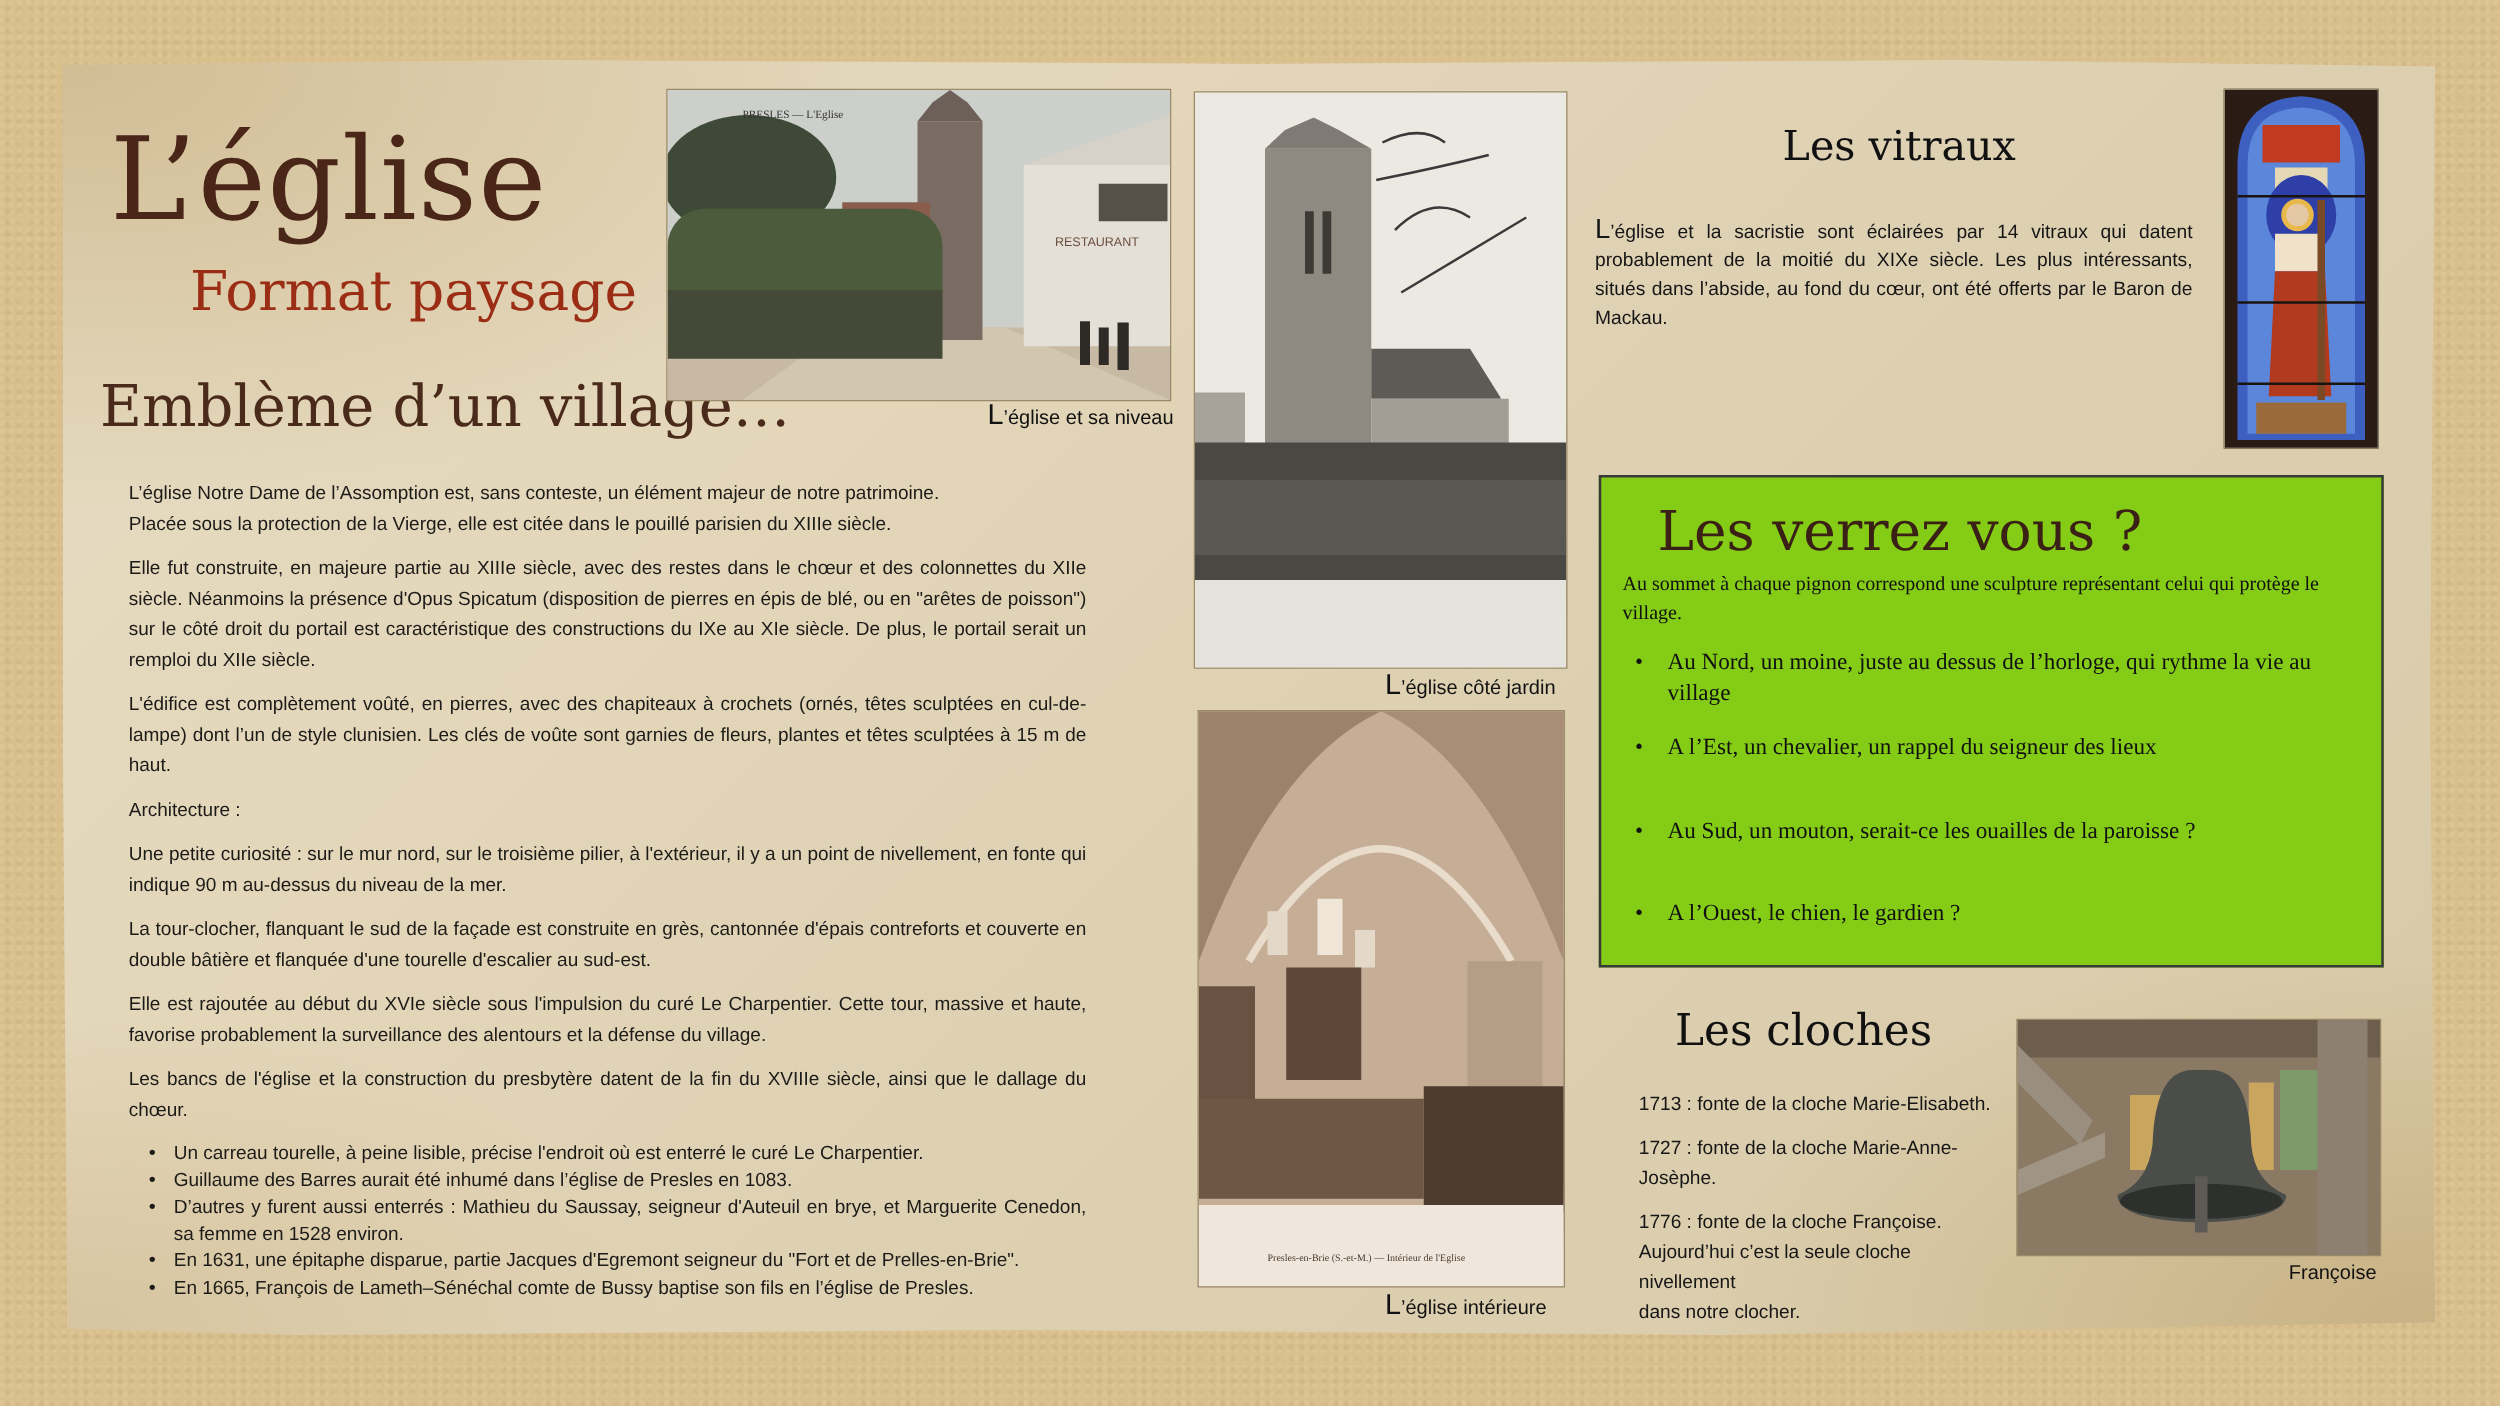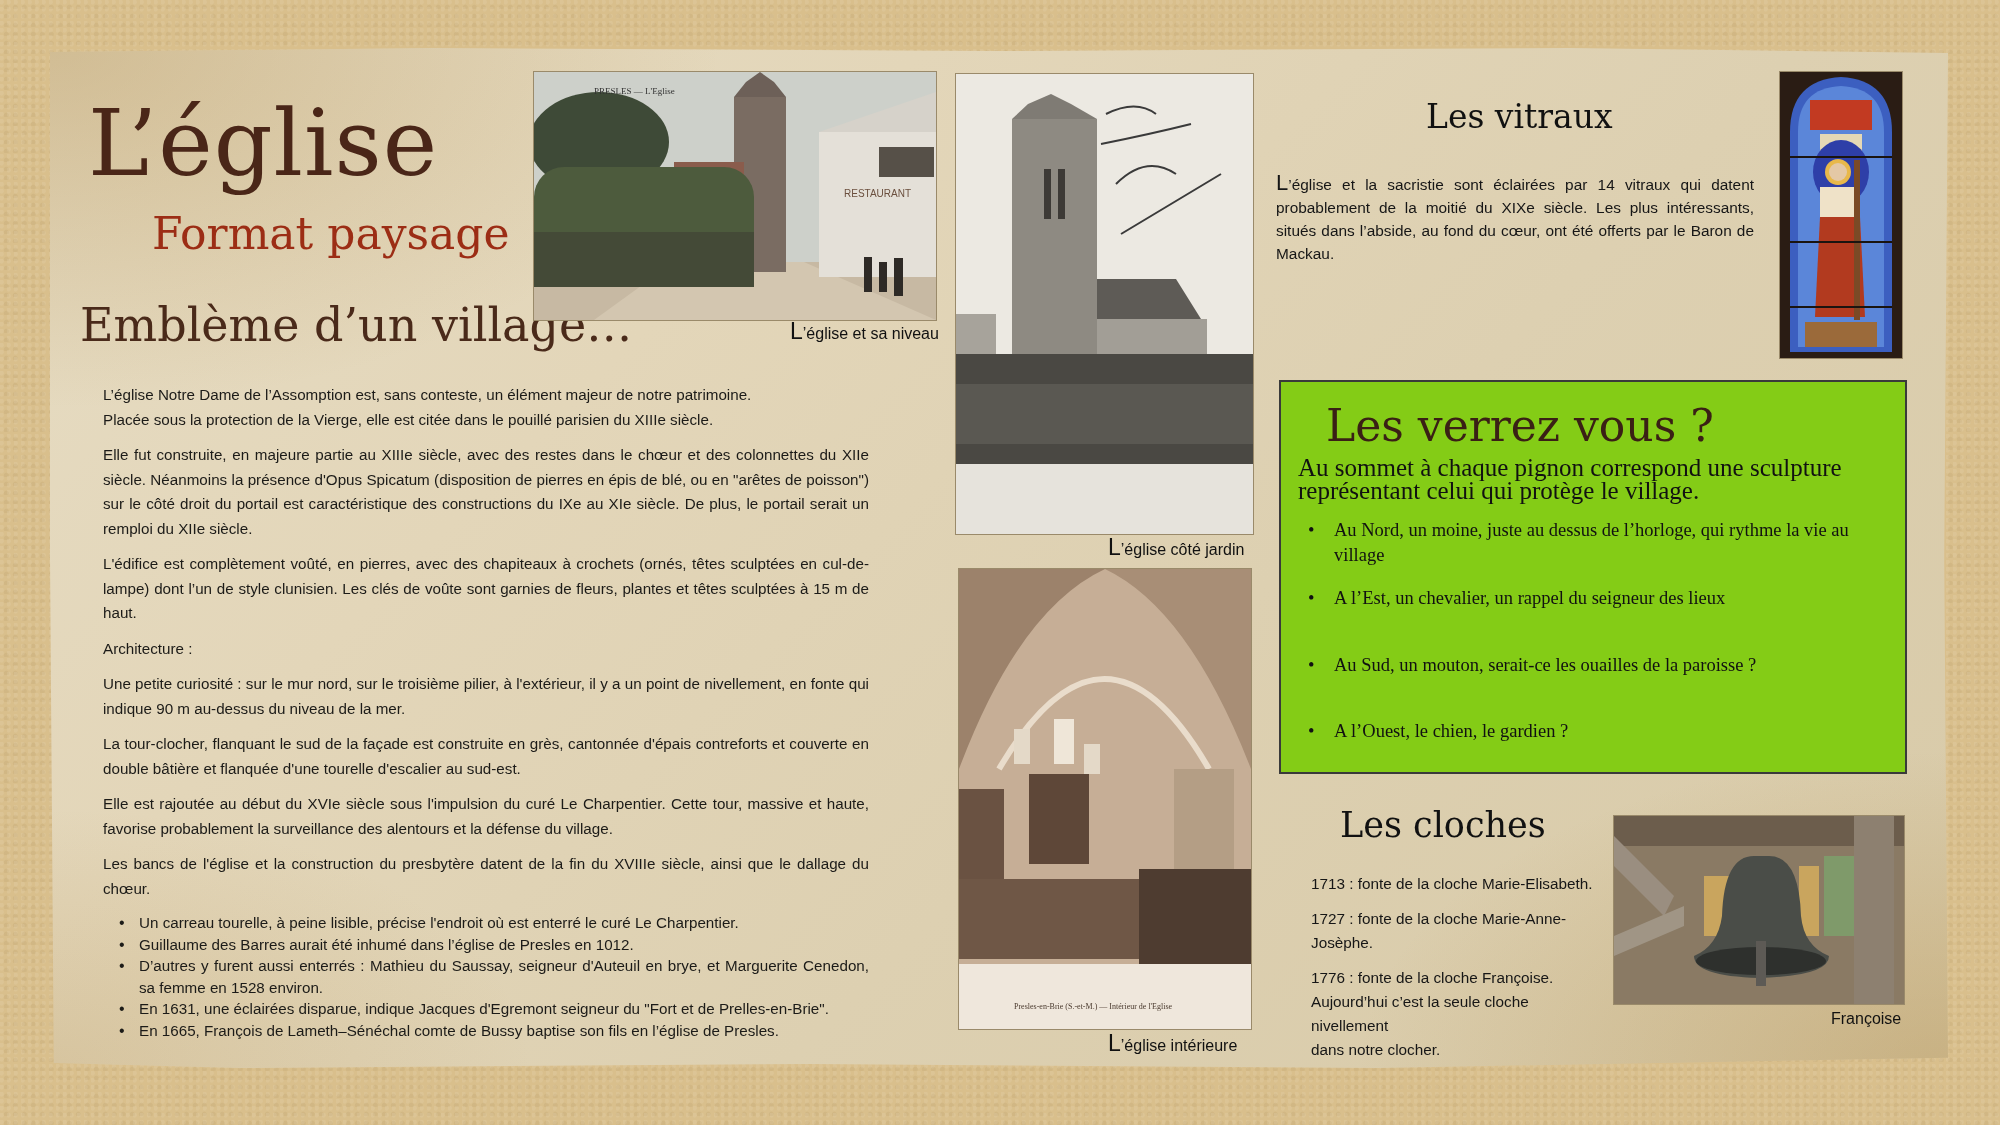--- a/index.html
+++ b/index.html
@@ -43,21 +43,21 @@
   
   .p2 { left:955px; top:73px; width:297px; height:460px; background:linear-gradient(180deg,#ebe8e1 0%, #e4e1da 40%, #8d8a84 70%, #5d5a55 85%, #e8e5de 100%); }
   .p3 { left:958px; top:568px; width:292px; height:460px; background:linear-gradient(180deg,#9a8068 0%, #cab39a 35%, #7e6552 65%, #5d4a3b 80%, #efe7dc 95%); }
   .p4 { left:1779px; top:71px; width:122px; height:286px; background:#1d1a2d; }
   .p5 { left:1613px; top:815px; width:290px; height:188px; background:linear-gradient(180deg,#7d6e5c 0%, #a48a64 40%, #5a5245 100%); }
   .vit-title { left:1426px; top:97px; font-size:33px; color:#111; font-family:"DejaVu Serif", serif; }
   .vit-text { left:1276px; top:171px; width:478px; font-size:15.4px; line-height:23px; color:#161616; text-align:justify; font-family:"Liberation Sans", sans-serif; }
   .vit-text .big { font-size:22px; }
   .box { left:1279px; top:380px; width:628px; height:394px; background:#84cc16; border:2px solid #3a3a3a; box-sizing:border-box; }
   .box-title { position:absolute; left:45px; top:18px; font-size:44px; color:#3a2015; font-family:"DejaVu Serif", serif; }
-  .box-intro { position:absolute; left:17px; top:74px; width:590px; font-family:"Liberation Serif", serif; font-size:25px; line-height:23px; color:#111; }
+  .box-intro { position:absolute; left:17px; top:74px; width:590px; font-family:"Liberation Serif", serif; font-size:16px; line-height:23px; color:#111; }
   .box-list { position:absolute; left:17px; top:136px; width:600px; margin:0; padding:0; list-style:none; font-family:"Liberation Serif", serif; font-size:18.5px; line-height:25px; color:#111; }
   .box-list li { position:absolute; left:36px; width:556px; }
   .box-list li::before { content:"•"; position:absolute; left:-26px; top:0; }
   .clo-title { left:1340px; top:805px; font-size:35px; color:#111; font-family:"DejaVu Serif", serif; }
   .clo-text { left:1263px; top:872px; width:340px; font-size:15.3px; color:#161616; font-family:"Liberation Sans", sans-serif; }
   .clo-text div { line-height:24px;margin-left:48px; }
 </style>
 </head>
 <body>
 
@@ -71,23 +71,23 @@
   <p><span>L’église Notre Dame de l’Assomption est, sans conteste, un élément majeur de notre patrimoine.</span><br><span>Placée sous la protection de la Vierge, elle est citée dans le pouillé parisien du XIIIe siècle.</span></p>
   <p>Elle fut construite, en majeure partie au XIIIe siècle, avec des restes dans le chœur et des colonnettes du XIIe siècle.  Néanmoins la présence d'Opus Spicatum (disposition de pierres en épis de blé, ou en "arêtes de poisson") sur le côté droit du portail est caractéristique des constructions du IXe au XIe siècle. De plus, le portail serait un remploi du XIIe siècle.</p>
   <p>L'édifice est complètement voûté, en pierres, avec des chapiteaux à crochets (ornés, têtes sculptées en cul-de-lampe) dont l’un de style clunisien. Les clés de voûte sont garnies de fleurs, plantes et têtes sculptées à 15 m de haut.</p>
   <p>Architecture :</p>
   <p>Une petite curiosité : sur le mur nord, sur le troisième pilier, à l'extérieur, il y a un point de nivellement, en fonte qui indique 90 m au-dessus du niveau de la mer.</p>
   <p>La tour-clocher, flanquant le sud de la façade est construite en grès, cantonnée d'épais contreforts et couverte en double bâtière et flanquée d'une tourelle d'escalier au sud-est.</p>
   <p>Elle est rajoutée au début du XVIe siècle sous l'impulsion du curé Le Charpentier. Cette tour, massive et haute, favorise probablement la surveillance des alentours et la défense du village.</p>
   <p>Les bancs de l'église et la construction du presbytère datent de la fin du XVIIIe siècle, ainsi que le dallage du chœur.</p>
   <ul>
     <li>Un carreau tourelle, à peine lisible, précise l'endroit où est enterré le curé Le Charpentier.</li>
-    <li>Guillaume des Barres aurait été inhumé dans l’église de Presles en 1012.</li>
+    <li>Guillaume des Barres aurait été inhumé dans l’église de Presles en 1083.</li>
     <li>D’autres y furent aussi enterrés : Mathieu du Saussay, seigneur d'Auteuil en brye, et Marguerite Cenedon, sa femme en 1528 environ.</li>
-    <li>En 1631, une éclairées disparue, indique Jacques d'Egremont seigneur du "Fort et de Prelles-en-Brie".</li>
+    <li>En 1631, une épitaphe disparue, partie Jacques d'Egremont seigneur du "Fort et de Prelles-en-Brie".</li>
     <li>En 1665, François de Lameth–Sénéchal comte de Bussy baptise son fils en l’église de Presles.</li>
   </ul>
 </div>
 
 <div class="abs photo p1">
   <svg width="402" height="248" viewBox="0 0 402 248">
     <rect x="0" y="0" width="402" height="248" fill="#cdd0ca"></rect>
     <rect x="0" y="190" width="402" height="58" fill="#c7b9a3"></rect>
     <polygon points="140,190 270,190 402,248 60,248" fill="#d3c6b0"></polygon>
     <rect x="200" y="25" width="52" height="175" fill="#7a6c62"></rect>

